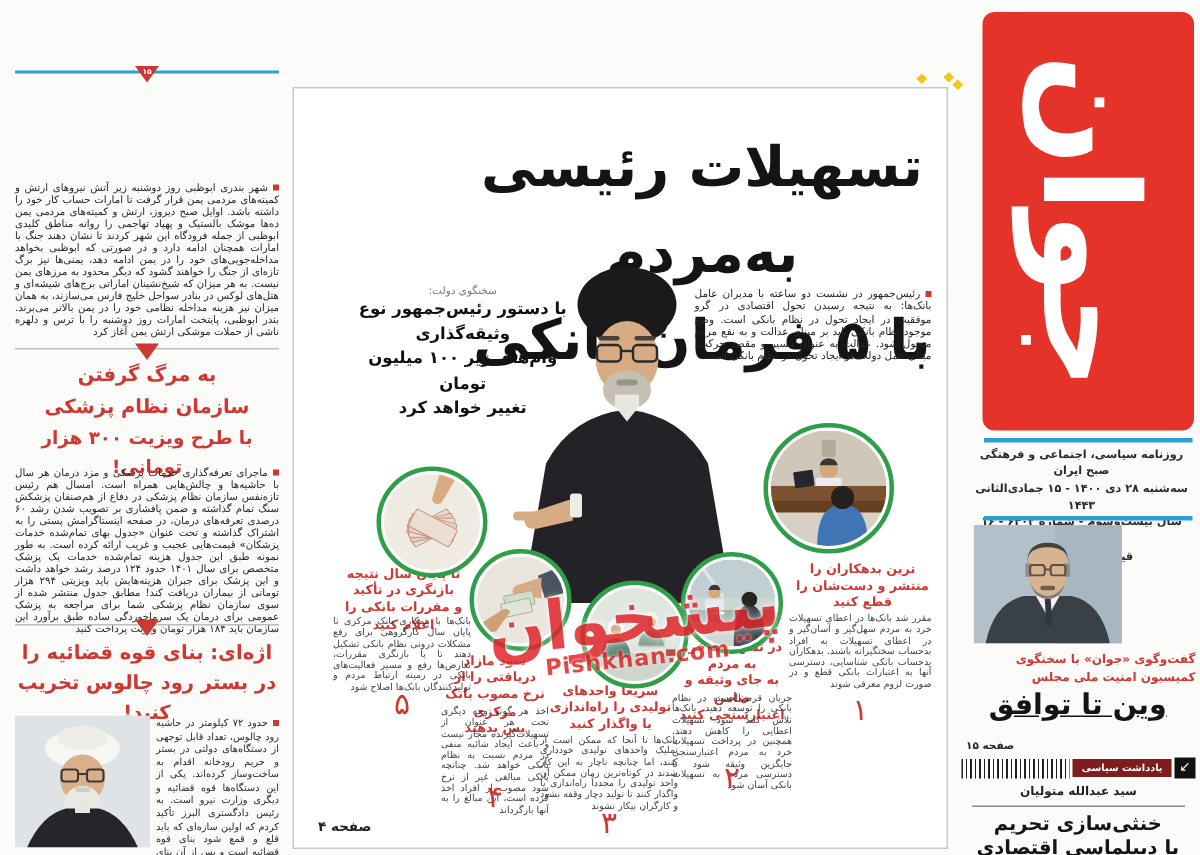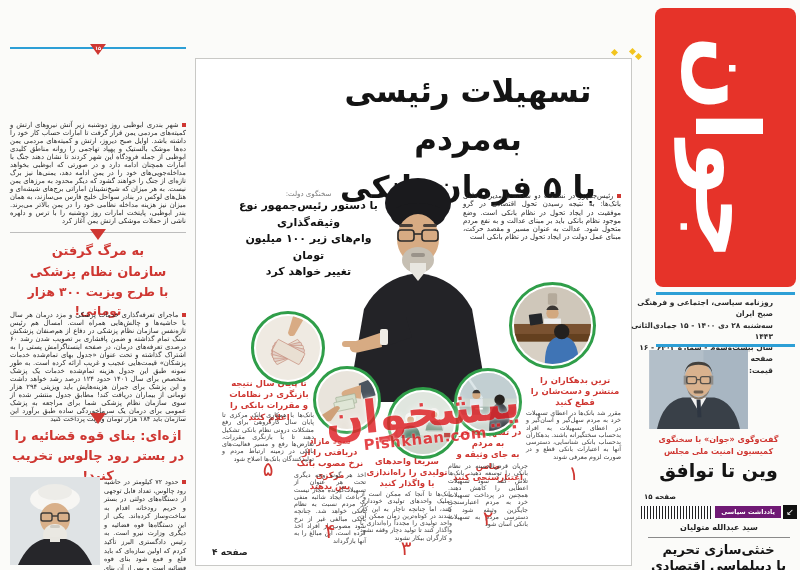--- a/index.html
+++ b/index.html
@@ -46,28 +46,28 @@
   .wm-en { font-size:15px; font-weight:bold; letter-spacing:.5px; margin-top:-4px;
     text-shadow:0 0 2px #fff; }
   
   .mast { position:absolute; left:655px; top:8px; width:141px; height:279px;
     background:#e63329; border-radius:8px; overflow:hidden; }
   .mast-title { position:absolute; left:50%; top:50%;
     transform:translate(-50%,-50%) rotate(90deg);
     color:#fff; font-weight:bold; font-size:88px; white-space:nowrap; line-height:1; }
   .rail-info { font-size:7.5px; font-weight:bold; color:#2b2b2b; text-align:center; line-height:1.5; }
   .rail-info span { display:block; }
-  .kicker-red { color:#cf3732; font-size:8px; font-weight:bold; text-align:center; line-height:1.5; }
+  .kicker-red { color:#cf3732; font-size:8px; font-weight:bold; text-align:right; line-height:1.5; }
   .kicker-red span { display:block; }
-  .rail-h { font-size:19px; font-weight:bold; color:#141414; text-align:center; line-height:1.25; }
+  .rail-h { font-size:19px; font-weight:bold; color:#141414; text-align:center; line-height:1.25;text-decoration:underline; }
   .rail-h span { display:block; }
   .note-row { position:absolute; display:flex; align-items:center; direction:rtl; }
   .note-icon { width:14px; height:14px; background:#111; color:#fff; font-size:9px;
     display:flex; align-items:center; justify-content:center; flex:0 0 auto; }
-  .note-label { background:#701a75; color:#fff; font-size:6.5px; font-weight:bold;
+  .note-label { background:#7f1d1d; color:#fff; font-size:6.5px; font-weight:bold;
     padding:2px 6px; margin-right:2px; flex:0 0 auto; white-space:nowrap; }
   .bars { flex:1 1 auto; height:13px; margin-right:2px;
     background:repeating-linear-gradient(90deg,#222 0,#222 1px,#fff 1px,#fff 3px); }
   .note-h { font-size:13px; font-weight:bold; color:#141414; text-align:center; line-height:1.2; }
   .note-h span { display:block; }
   .orn { position:absolute; width:5px; height:5px; background:#f2c41e; transform:rotate(45deg); }
 </style>
 </head>
 <body>
 
@@ -113,21 +113,21 @@
       </g>
       <path d="M8,88 Q18,66 34,62 L56,62 Q72,66 82,88 Z" fill="#26262a"></path>
       <rect x="40" y="60" width="10" height="5" fill="#e8e6e0"></rect>
     </svg>
   </div>
   <p class="abs body-sm" style="left:104px; top:478px; width:82px; font-size:6.5px; line-height:1.32;">
     <span class="bul"></span><span>حدود ۷۲ کیلومتر در حاشیه رود چالوس، تعداد قابل توجهی از دستگاه‌های دولتی در بستر و حریم رودخانه اقدام به ساخت‌وساز کرده‌اند. یکی از این دستگاه‌ها قوه قضائیه و دیگری وزارت نیرو است. به رئیس دادگستری البرز تأکید کردم که اولین سازه‌ای که باید قلع و قمع شود بنای قوه قضائیه است و پس از آن بنای مربوط به وزارت نیرو باید تخریب شود»</span>
   </p>
 
   <div class="mainbox">
-    <div class="abs mh" style="right:8px; top:8px; width:310px; font-size:31px;">
+    <div class="abs mh" style="right:8px; top:24px; width:310px; font-size:37px;">
       <span>تسهیلات رئیسی به‌مردم</span>
       <span>با ۵ فرمان بانکی</span>
     </div>
 
     <p class="abs body-sm" style="right:10px; top:133px; width:158px; font-size:7px; line-height:1.18;">
       <span class="bul"></span><span>رئیس‌جمهور در نشست دو ساعته با مدیران عامل بانک‌ها: به نتیجه رسیدن تحول اقتصادی در گرو موفقیت در ایجاد تحول در نظام بانکی است. وضع موجود نظام بانکی باید بر مبنای عدالت و به نفع مردم متحول شود. عدالت به عنوان مسیر و مقصد حرکت، مبنای عمل دولت در ایجاد تحول در نظام بانکی است</span>
     </p>
 
     <div class="abs" style="left:35px; top:131px; width:155px;">
       <div class="spk-kicker">سخنگوی دولت:</div>
@@ -274,21 +274,21 @@
     <div class="abs ordh" style="left:99px; top:377px; width:70px;">
       <span>سود مازاد دریافتی را از</span>
       <span>نرخ مصوب بانک مرکزی</span>
       <span>پس بدهید</span>
     </div>
     <p class="abs ordb" style="left:98px; top:412px; width:72px;">اخذ هر گونه وجه دیگری تحت هر عنوان از تسهیلات‌گیرنده مجاز نیست و باعث ایجاد شائبه منفی در مردم نسبت به نظام بانکی خواهد شد. چنانچه بانکی مبالغی غیر از نرخ سود مصوب از افراد اخذ کرده است، این مبالغ را به آنها بازگرداند</p>
     <div class="abs ordn" style="left:98px; top:460px; width:72px;">۴</div>
 
     <div class="abs ordh" style="left:28px; top:319px; width:90px;">
       <span>تا پایان سال نتیجه</span>
-      <span>بازنگری در نظامات</span>
+      <span>بازنگری در تأکید</span>
       <span>و مقررات بانکی را اعلام کنید</span>
     </div>
     <p class="abs ordb" style="left:26px; top:352px; width:92px;">بانک‌ها با همکاری بانک مرکزی تا پایان سال کارگروهی برای رفع مشکلات درونی نظام بانکی تشکیل دهند تا با بازنگری مقررات، تعارض‌ها رفع و مسیر فعالیت‌های بانکی در زمینه ارتباط مردم و تولیدکنندگان بانک‌ها اصلاح شود</p>
     <div class="abs ordn" style="left:26px; top:398px; width:92px;">۵</div>
 
     <div class="wm" style="left:112px; top:330px; width:230px;">
       <div class="wm-fa">پیشخوان</div>
       <div class="wm-en">Pishkhan.com</div>
     </div>
 
@@ -297,21 +297,21 @@
 
   <div class="orn" style="left:630px; top:49px;"></div>
   <div class="orn" style="left:636px; top:54px;"></div>
   <div class="orn" style="left:612px; top:50px;"></div>
 
   <div class="mast">
     <span class="mast-title">جوان</span>
   </div>
 
   <div class="abs" style="left:656px; top:292px; width:139px; height:3px; background:#2d9fd6;"></div>
-  <div class="abs rail-info" style="left:621px; top:297px; width:152px;text-align:right;">
+  <div class="abs rail-info" style="left:645px; top:297px; width:152px;">
     <span>روزنامه سیاسی، اجتماعی و فرهنگی صبح ایران</span>
     <span>سه‌شنبه ۲۸ دی ۱۴۰۰ - ۱۵ جمادی‌الثانی ۱۴۴۳</span>
     <span>سال بیست‌وسوم - شماره ۶۴۰۲ - ۱۶ صفحه</span>
     <span>قیمت: ۲۰۰۰ تومان</span>
   </div>
   <div class="abs" style="left:656px; top:344px; width:139px; height:3px; background:#2d9fd6;"></div>
 
   <div class="abs" style="left:649px; top:350px; width:99px; height:79px;">
     <svg viewBox="0 0 100 80" width="99" height="79">
       <rect width="100" height="80" fill="#b3bfc9"></rect>

